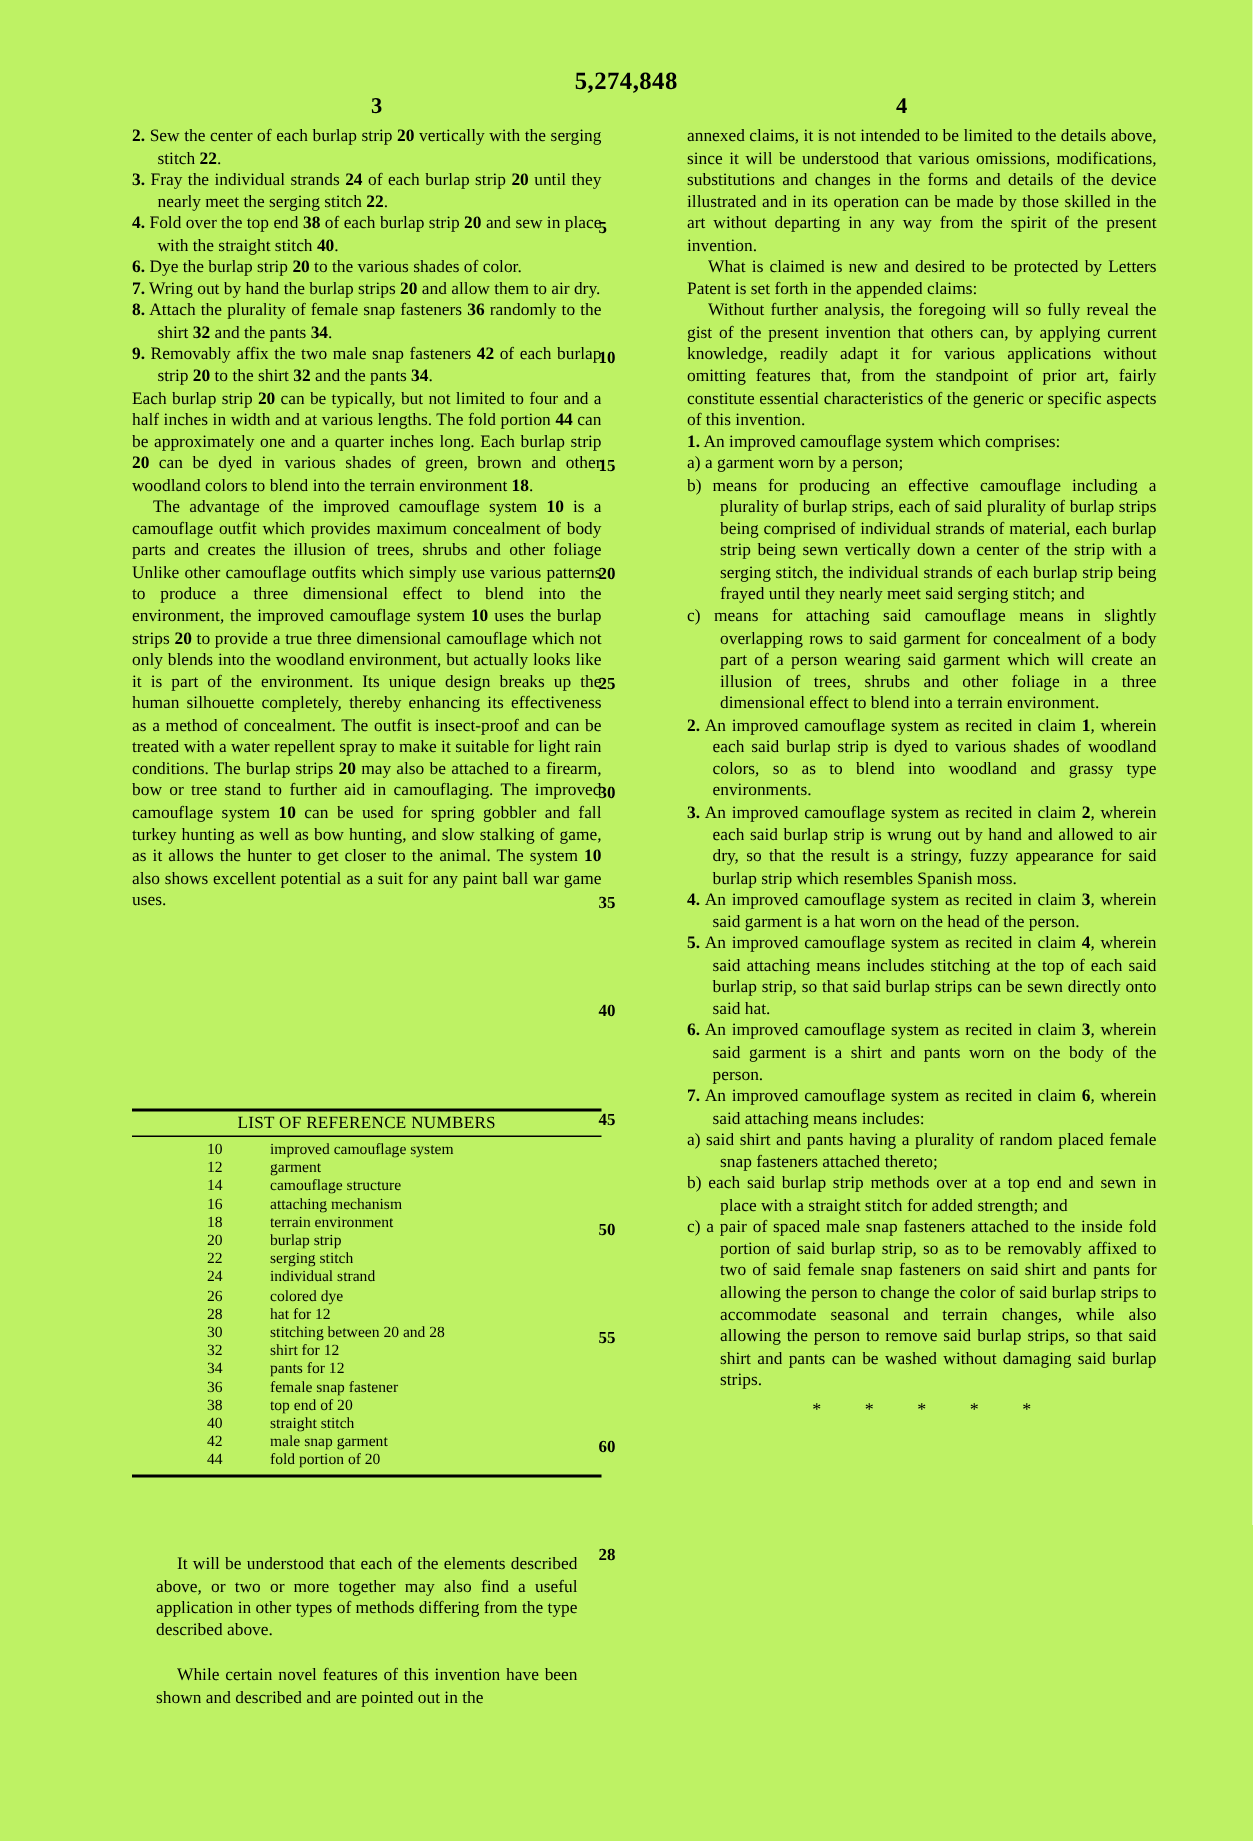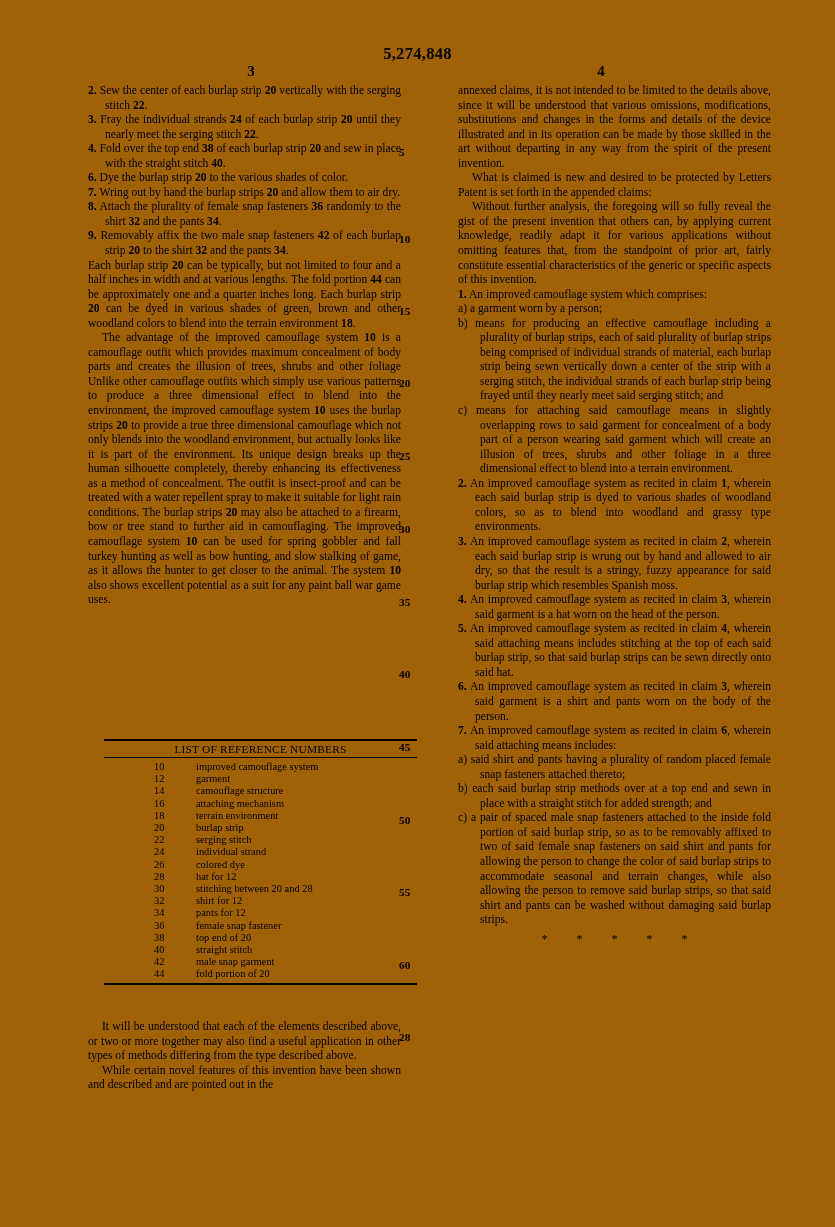--- a/index.html
+++ b/index.html
@@ -8,21 +8,21 @@
     background: #ffffff;
   }
   body {
     font-family: "Liberation Serif", "DejaVu Serif", serif;
     color: #000000;
   }
   #page {
     position: relative;
     width: 835px;
     height: 1227px;
-    background: #a16207;
+    background: #bef264;
     overflow: hidden;
   }
 
   
   .patent-number {
     position: absolute;
     top: 44px;
     left: 0;
     width: 835px;
     text-align: center;
@@ -81,21 +81,21 @@
     left: 399px;
     width: 22px;
     font-size: 11.3px;
     font-weight: bold;
     text-align: left;
   }
 
   
   .ref-table {
     position: absolute;
-    left: 104px;
+    left: 88px;
     top: 739px;
     width: 313px;
   }
   .rule-thick {
     height: 0;
     border-top: 2.4px solid #000;
     margin: 0;
   }
   .rule-thin {
     height: 0;
@@ -127,21 +127,21 @@
   
   .after-table {
     position: absolute;
     left: 88px;
     top: 1020px;
     width: 313px;
     font-size: 11.6px;
     line-height: 14.55px;
     text-align: justify;
   }
-  .after-table p { margin: 0; text-indent: 14px; }
+  .after-table p { margin: 16px; text-indent: 14px; }
 
   
   .stars {
     text-align: center;
     font-size: 12px;
     letter-spacing: 13px;
     padding-top: 4px;
     padding-left: 13px;
   }
 </style>

